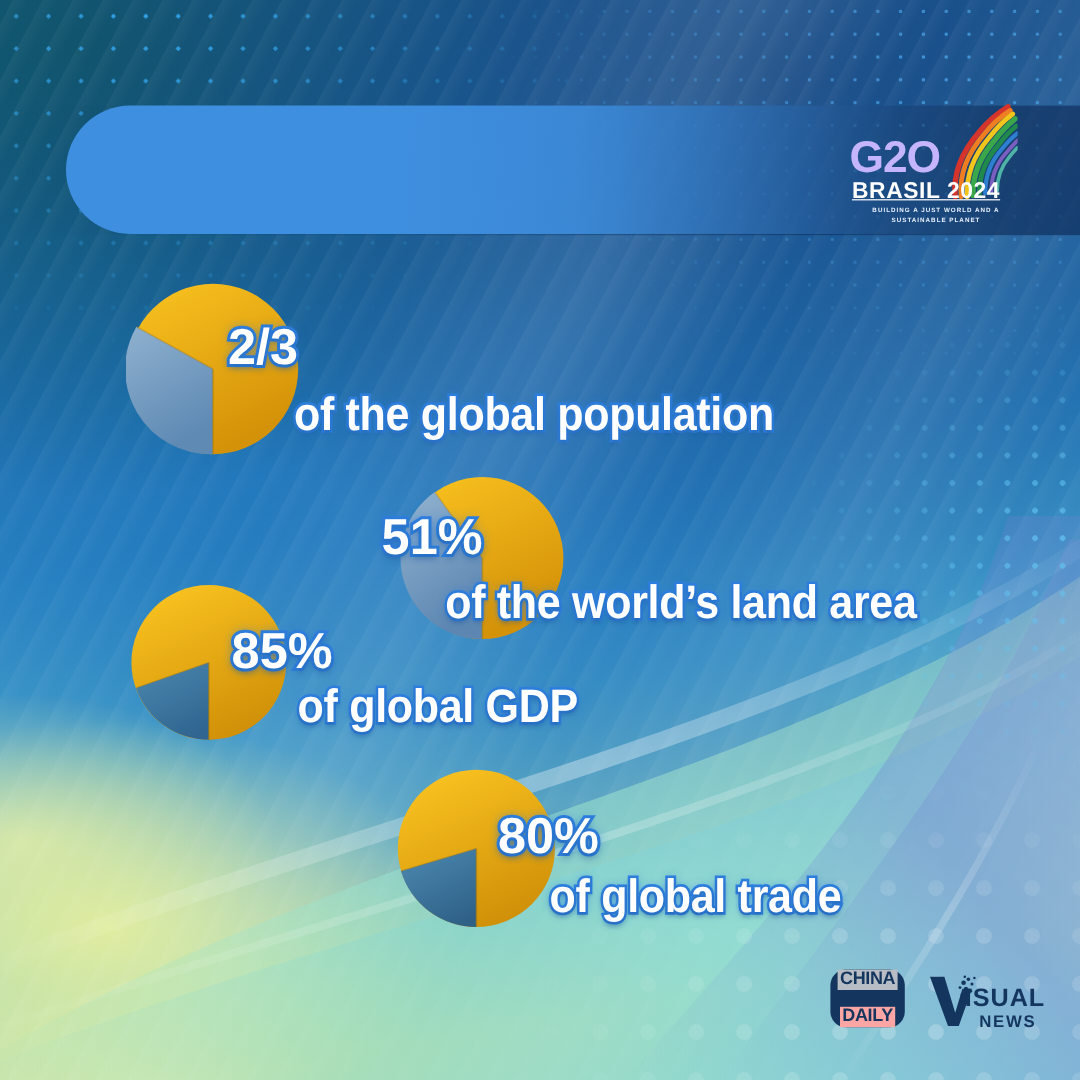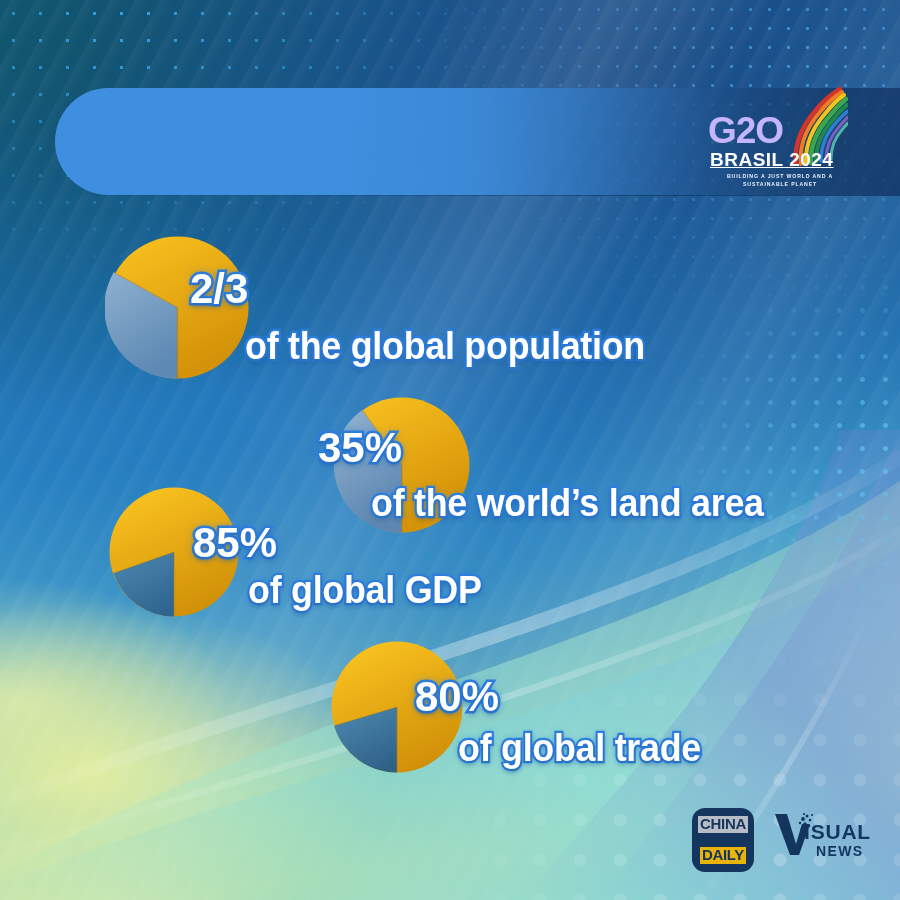--- a/index.html
+++ b/index.html
@@ -156,31 +156,31 @@
   #row-gdp .value { left:193px; top:522px; }
   #row-gdp .label { left:248px; top:570px; }
 
   #row-trade .pie { left:330px; top:640px; }
   #row-trade .value { left:415px; top:676px;text-align:right; }
   #row-trade .label { left:458px; top:728px; }
 
   
   #footer { position:absolute; left:692px; top:806px; width:180px; height:56px; }
   #china-daily {
-    position:absolute; left:0; top:2px; width:62px; height:64px;
+    position:absolute; left:0; top:2px; width:62px; height:48px;
     background:#13355e; border-radius:13px;
     display:flex; flex-direction:column; align-items:center; justify-content:center;
   }
   #cd-line1 {
     font-size:15px; font-weight:bold; color:#ffffff; letter-spacing:-.3px;
     background:#b8bcc4; color:#13355e; padding:0 2px; line-height:1.12;
   }
   #cd-line2 {
     font-size:15px; font-weight:bold; letter-spacing:-.3px;
-    background:#eab308; color:#13355e; padding:0 2px; line-height:1.12; margin-top:14px;
+    background:#fca5a5; color:#13355e; padding:0 2px; line-height:1.12; margin-top:14px;
   }
   #visual-news { position:absolute; left:82px; top:0px; width:100px; height:56px; }
   #vn-v { position:absolute; left:0; top:6px; }
   #vn-isual {
     position:absolute; left:30px; top:15px;
     font-size:21px; font-weight:bold; color:#13355e; letter-spacing:.8px; line-height:1;
   }
   #vn-news {
     position:absolute; left:42px; top:38px;
     font-size:14px; font-weight:bold; color:#13355e; letter-spacing:1.4px; line-height:1;
@@ -293,21 +293,21 @@
             <stop offset="0" stop-color="#93b4d0"></stop>
               <stop offset="1" stop-color="#5d87b2"></stop>
           </linearGradient>
         </defs>
         <circle cx="69" cy="69" r="67.5" fill="url(#gold2)"></circle>
         <path d="M69,69 L69,136.5 A67.5,67.5 0 0,1 29.3,13.9 Z" fill="url(#gray2)"></path>
         <line x1="69" y1="69" x2="69" y2="136.5" stroke="#b07d08" stroke-width="1.4" opacity=".5"></line>
         <line x1="69" y1="69" x2="29.3" y2="13.9" stroke="#b07d08" stroke-width="1.4" opacity=".3"></line>
       </svg>
     </div>
-    <div class="value">35%</div>
+    <div class="value">51%</div>
     <div class="label">of the world’s land area</div>
   </div>
 
   <div class="stat" id="row-gdp">
     <div class="pie">
       <svg width="132" height="132" viewBox="0 0 132 132" xmlns="http://www.w3.org/2000/svg">
         <defs>
           <linearGradient id="gold3" x1="0.15" y1="0" x2="0.6" y2="1">
             <stop offset="0" stop-color="#fbc421"></stop>
               <stop offset="1" stop-color="#d09008"></stop>

